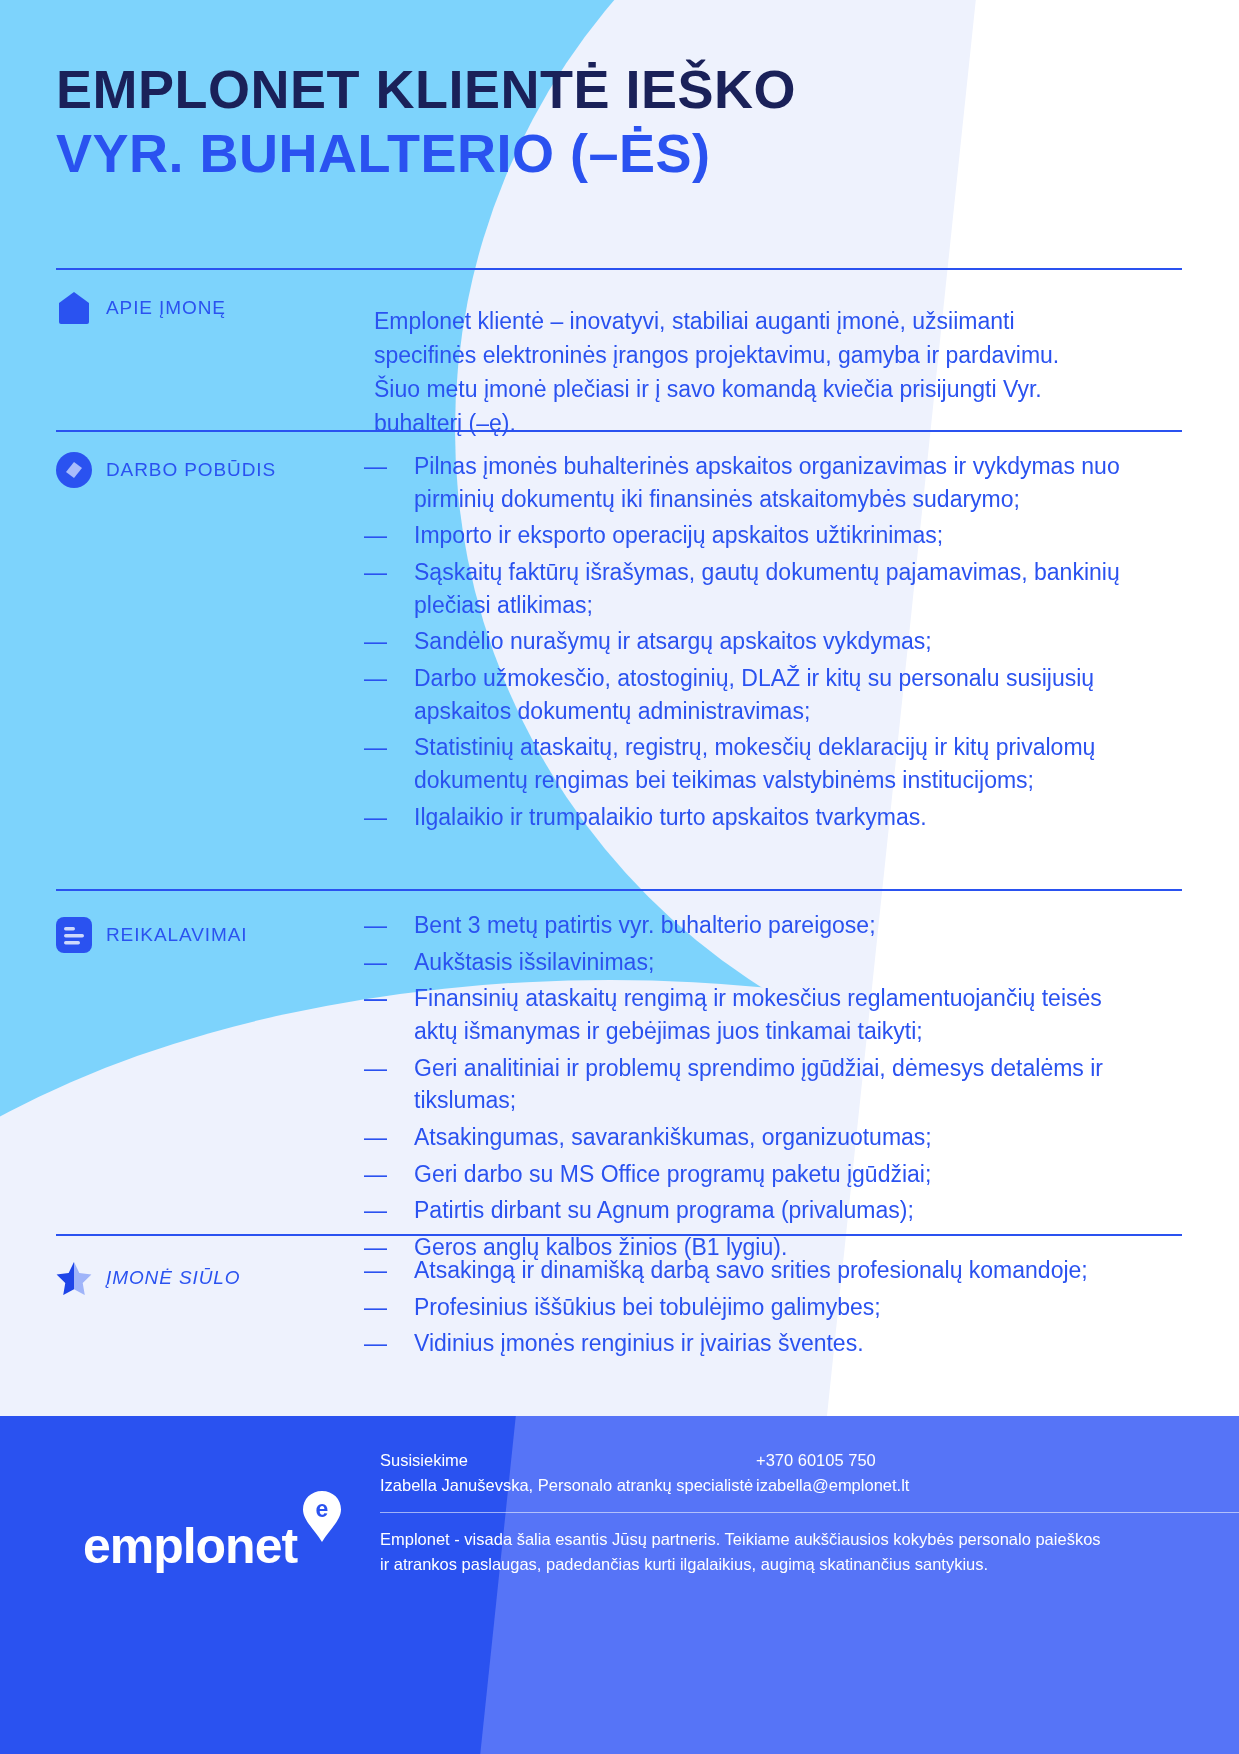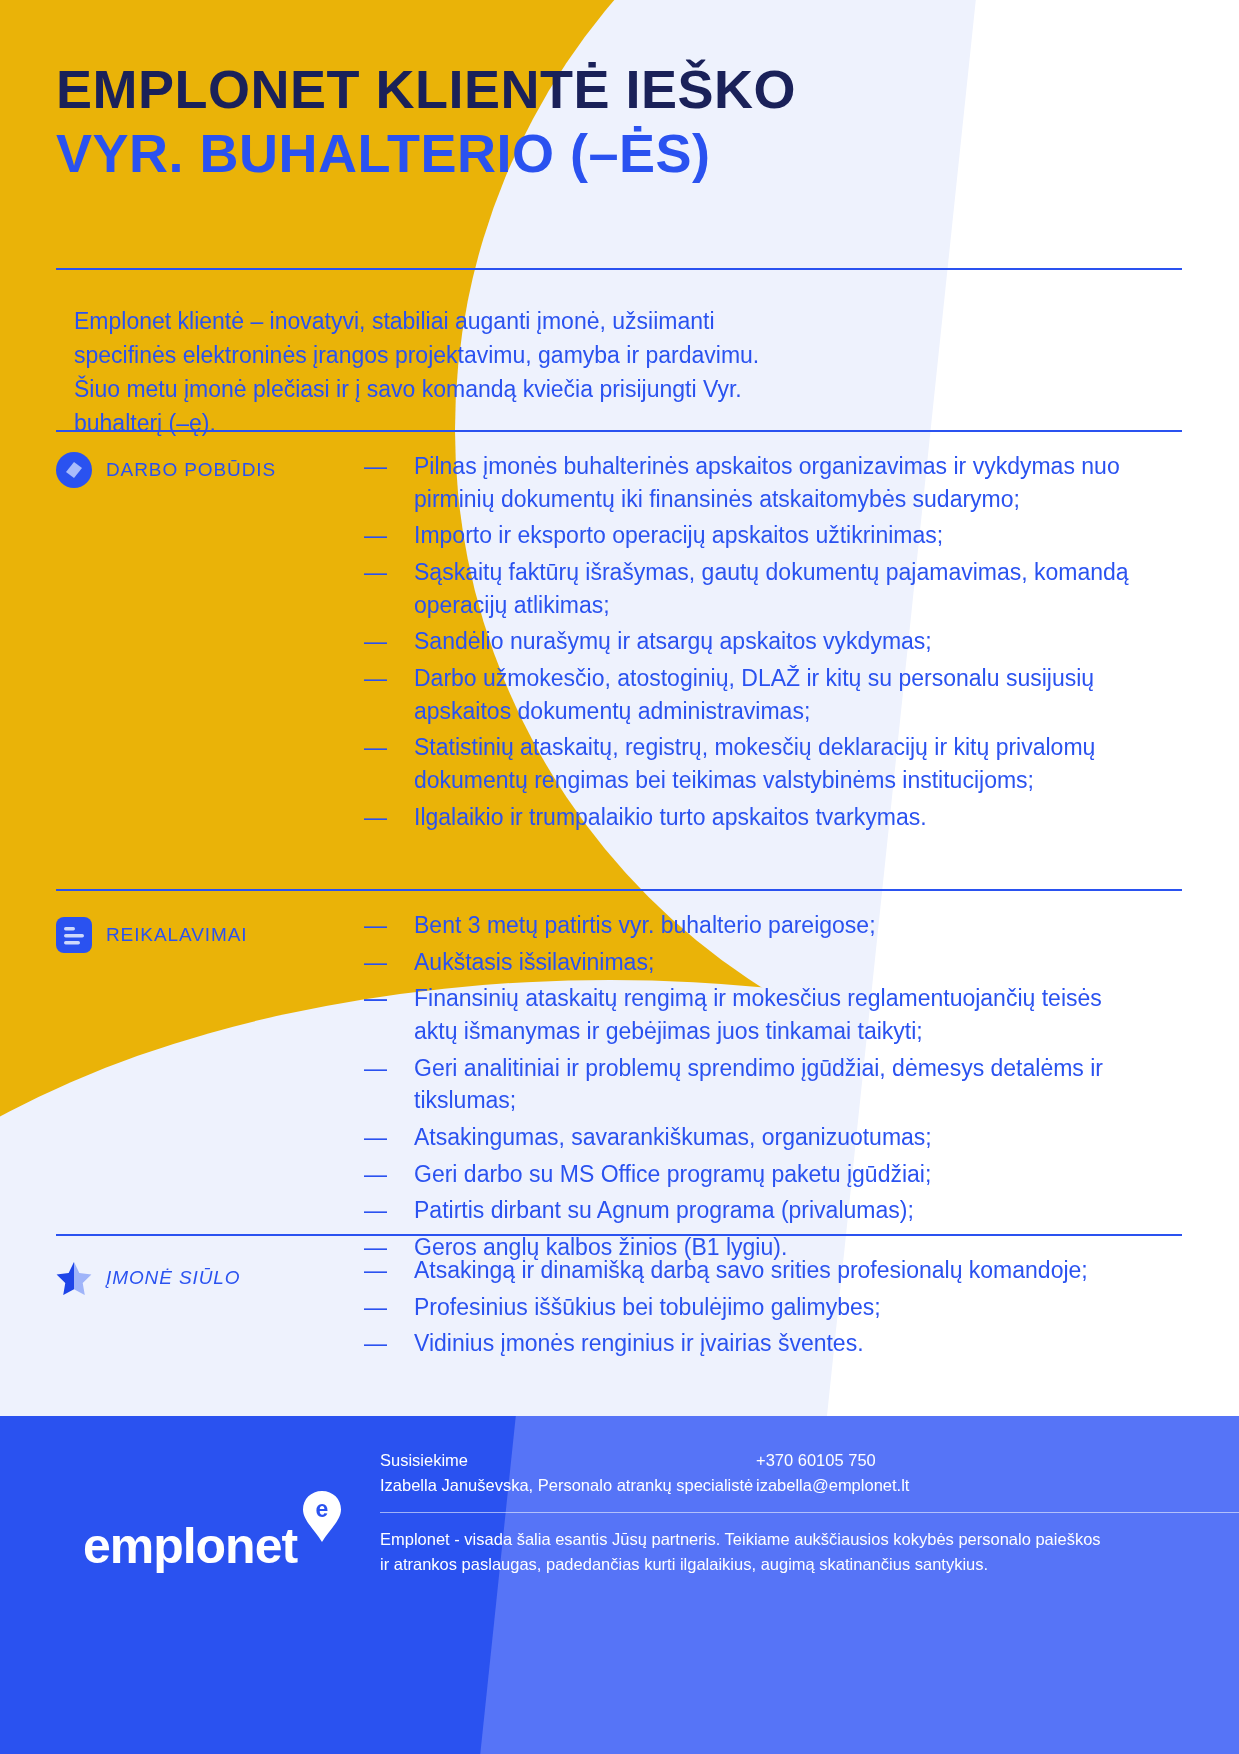--- a/index.html
+++ b/index.html
@@ -8,21 +8,21 @@
     background: #ffffff;
   }
   body {
     font-family: "Liberation Sans", sans-serif;
   }
   .page {
     position: relative;
     width: 1239px;
     height: 1754px;
     overflow: hidden;
-    background: #eab308;
+    background: #7dd3fc;
   }
 
   
   .bg-layer { position: absolute; inset: 0; overflow: hidden; z-index: 0; }
   .bg-circle-big {
     position: absolute;
     left: 455px;
     top: -230px;
     width: 1320px;
     height: 1320px;
@@ -237,20 +237,28 @@
   <div class="content">
 
     <div class="title-block">
       <div class="title-line title-line-1">EMPLONET KLIENTĖ IEŠKO</div>
       <div class="title-line title-line-2">VYR. BUHALTERIO (–ĖS)</div>
     </div>
 
     <div class="section" style="top:268px;">
       <div class="rule"></div>
       <div class="section-body">
+        <div class="section-head">
+          <span class="icon-wrap">
+            <svg width="30" height="32" viewBox="0 0 30 32" aria-hidden="true">
+              <path d="M15 0 L30 11 L30 30 Q30 32 28 32 L2 32 Q0 32 0 30 L0 11 Z" fill="#2a52f0"></path>
+            </svg>
+          </span>
+          <span class="section-label">APIE ĮMONĘ</span>
+        </div>
         <div class="section-content">
           <p class="para">Emplonet klientė – inovatyvi, stabiliai auganti įmonė, užsiimanti specifinės elektroninės įrangos projektavimu, gamyba ir pardavimu. Šiuo metu įmonė plečiasi ir į savo komandą kviečia prisijungti Vyr. buhalterį (–ę).</p>
         </div>
       </div>
     </div>
 
     <div class="section" style="top:430px;">
       <div class="rule"></div>
       <div class="section-body">
         <div class="section-head">
@@ -259,21 +267,21 @@
               <circle cx="18" cy="18" r="18" fill="#2a52f0"></circle>
               <path d="M18 10 L26 16 L18 26 L10 20 Z" fill="#a9bcfb"></path>
             </svg>
           </span>
           <span class="section-label">DARBO POBŪDIS</span>
         </div>
         <div class="section-content">
           <ul class="bullets">
             <li><span class="dash">—</span><span>Pilnas įmonės buhalterinės apskaitos organizavimas ir vykdymas nuo pirminių dokumentų iki finansinės atskaitomybės sudarymo;</span></li>
             <li><span class="dash">—</span><span>Importo ir eksporto operacijų apskaitos užtikrinimas;</span></li>
-            <li><span class="dash">—</span><span>Sąskaitų faktūrų išrašymas, gautų dokumentų pajamavimas, komandą operacijų atlikimas;</span></li>
+            <li><span class="dash">—</span><span>Sąskaitų faktūrų išrašymas, gautų dokumentų pajamavimas, bankinių plečiasi atlikimas;</span></li>
             <li><span class="dash">—</span><span>Sandėlio nurašymų ir atsargų apskaitos vykdymas;</span></li>
             <li><span class="dash">—</span><span>Darbo užmokesčio, atostoginių, DLAŽ ir kitų su personalu susijusių apskaitos dokumentų administravimas;</span></li>
             <li><span class="dash">—</span><span>Statistinių ataskaitų, registrų, mokesčių deklaracijų ir kitų privalomų dokumentų rengimas bei teikimas valstybinėms institucijoms;</span></li>
             <li><span class="dash">—</span><span>Ilgalaikio ir trumpalaikio turto apskaitos tvarkymas.</span></li>
           </ul>
         </div>
       </div>
     </div>
 
     <div class="section" style="top:889px;">

